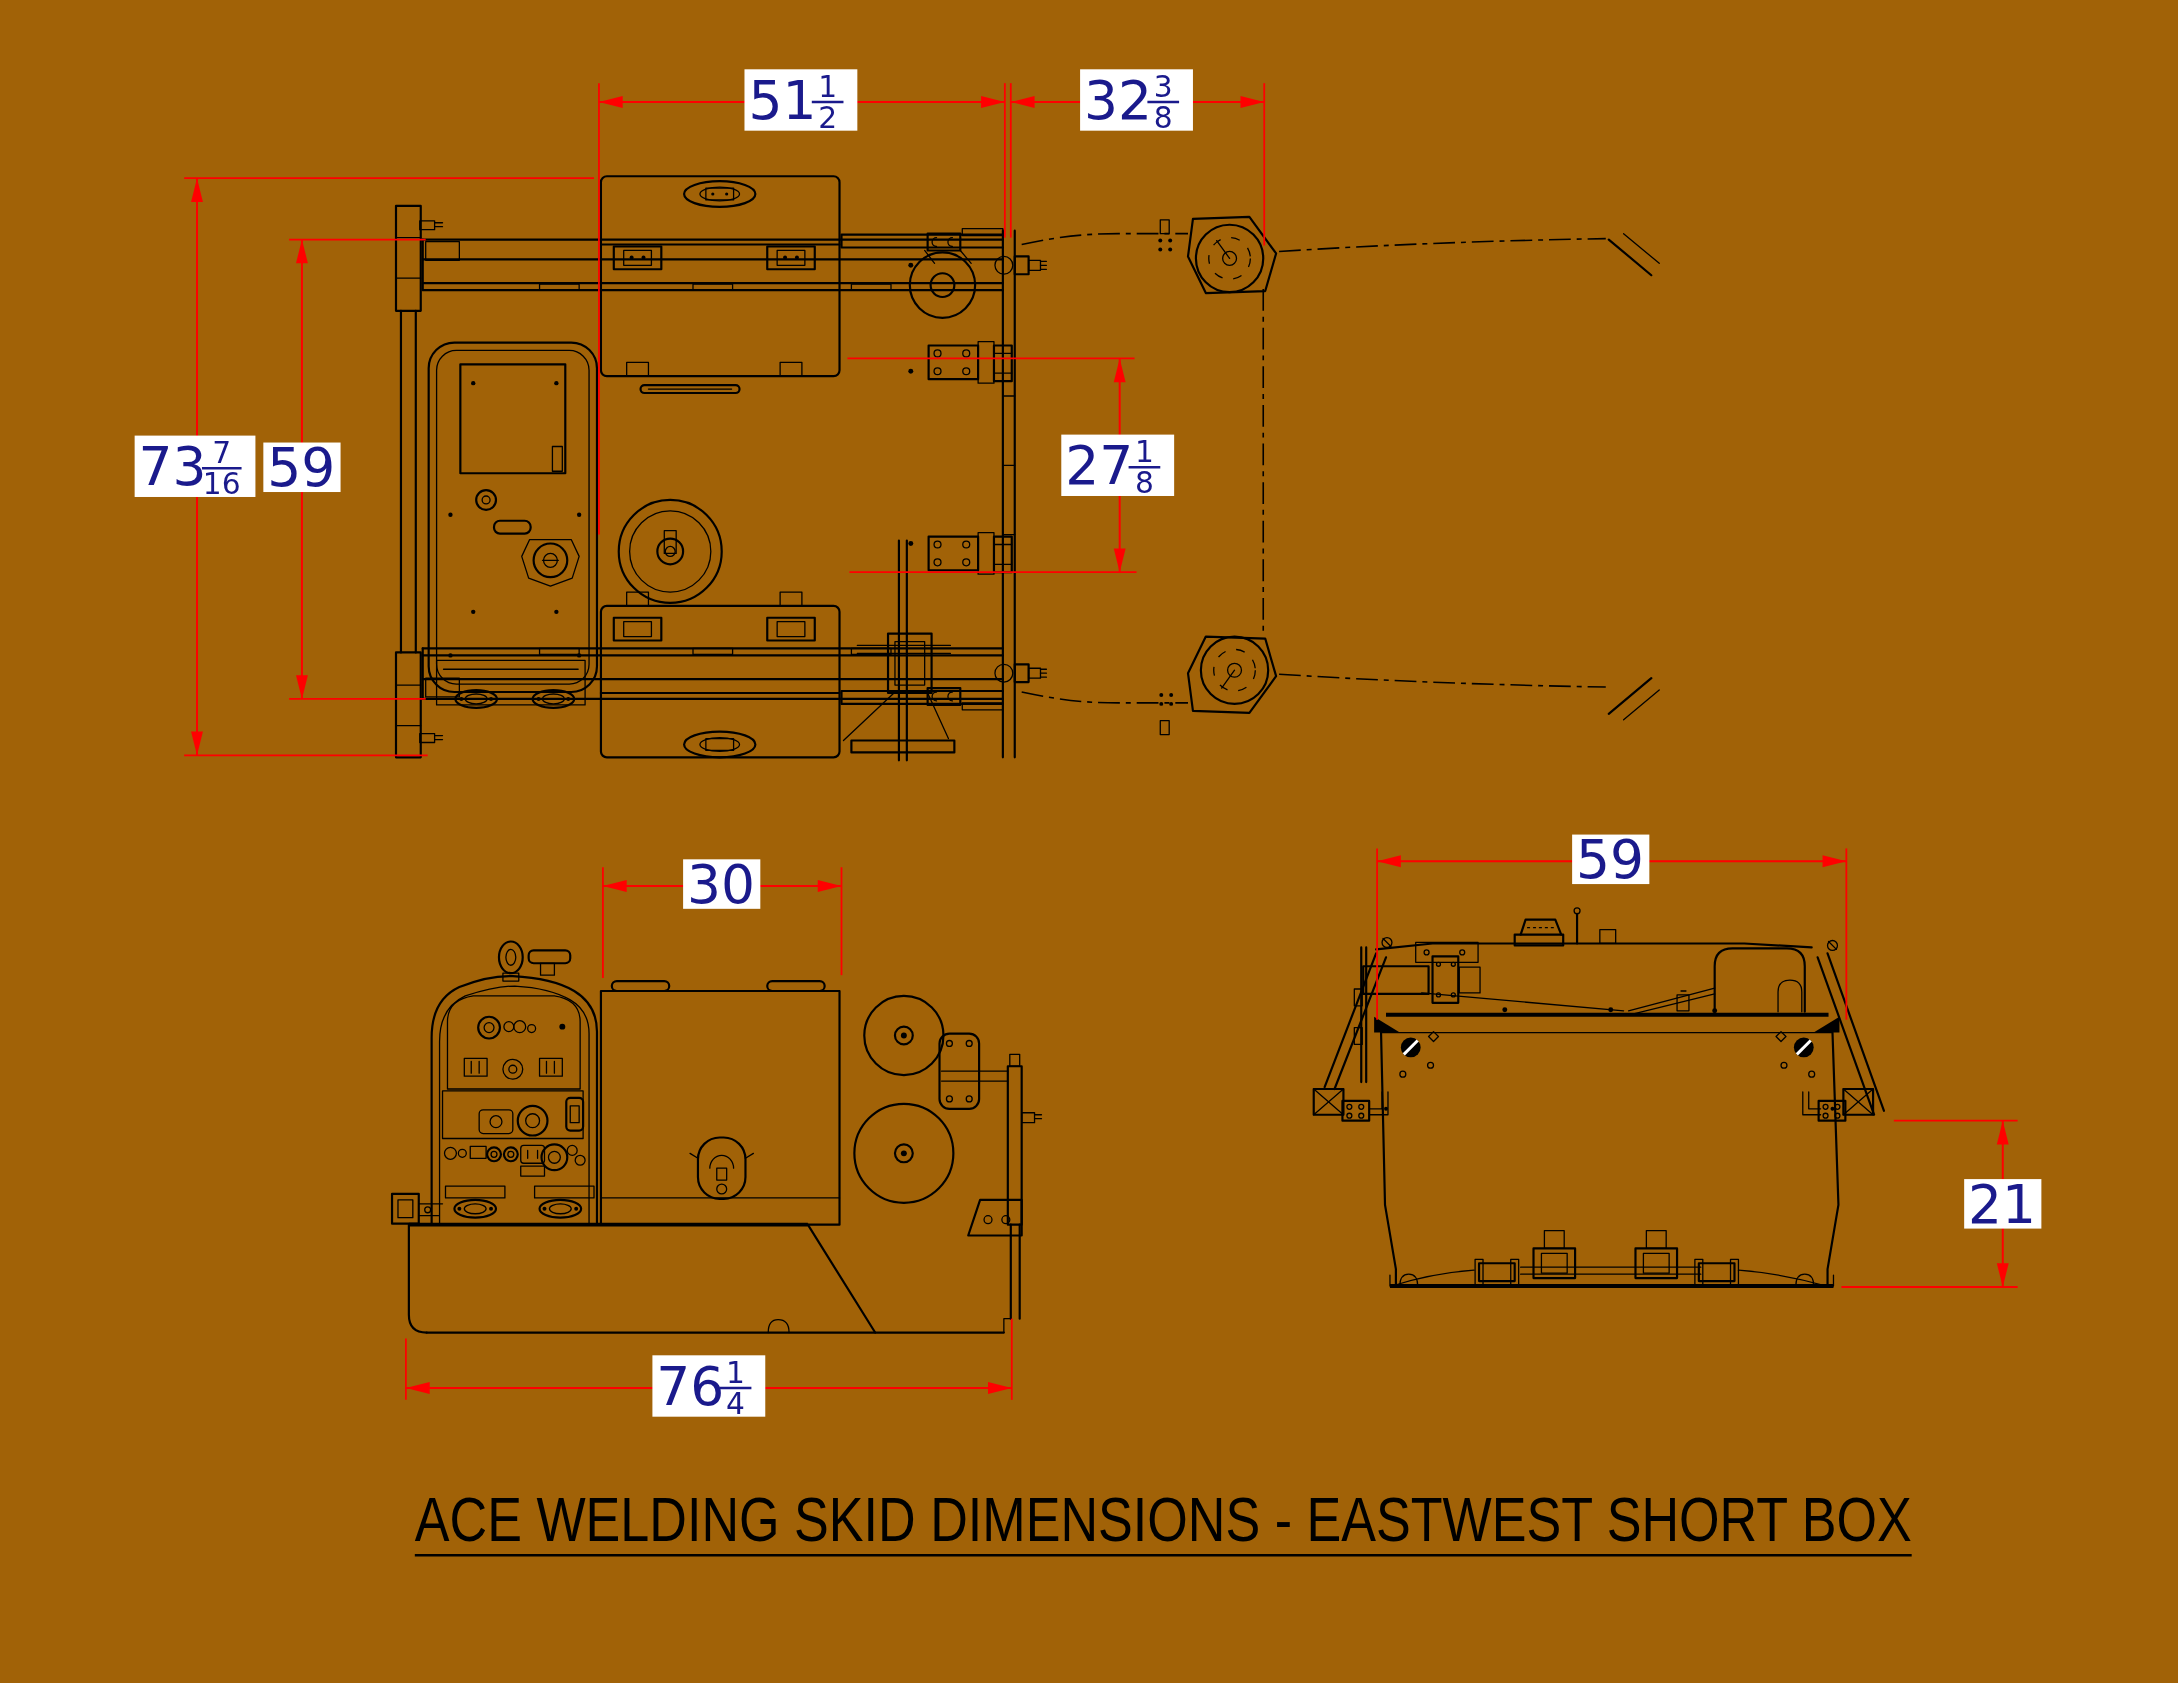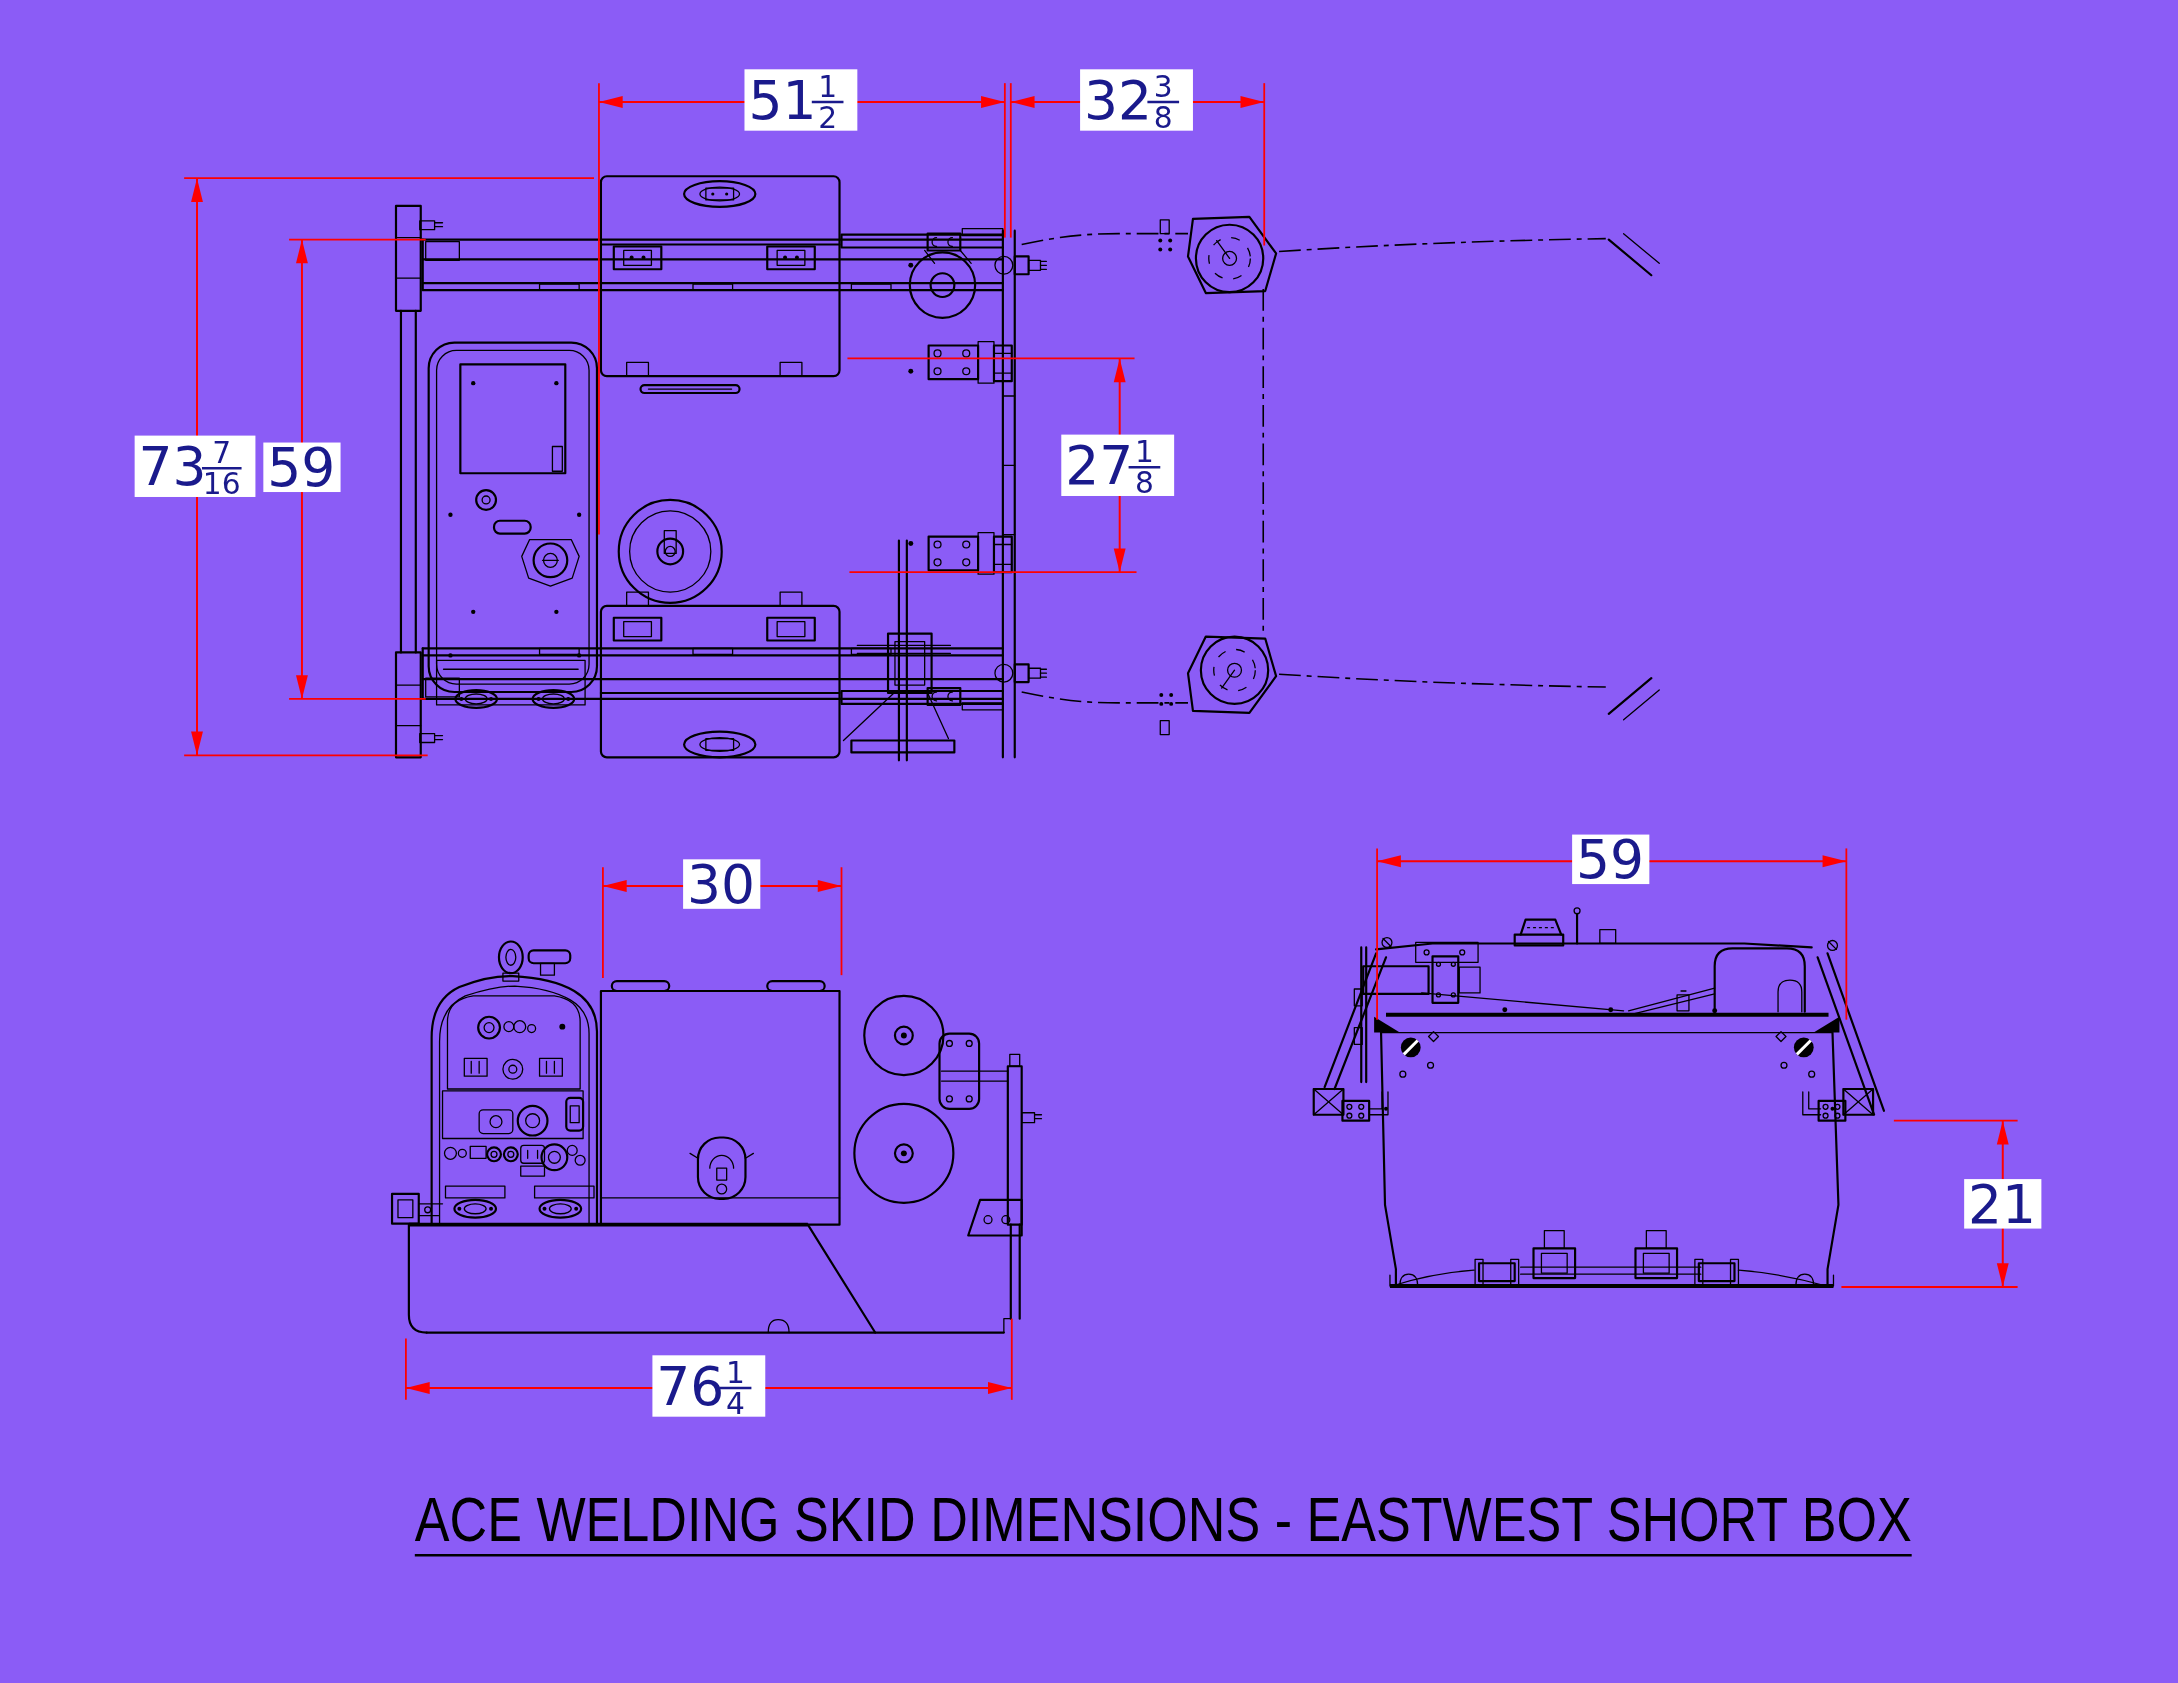--- a/index.html
+++ b/index.html
@@ -1,16 +1,16 @@
 <!DOCTYPE html>
 <html><head>
 <meta charset="utf-8">
 <style>
   html,body{margin:0;padding:0;background:#ffffff;}
-  .sheet{position:relative;width:2178px;height:1683px;background:#8b5cf6;overflow:hidden;
+  .sheet{position:relative;width:2178px;height:1683px;background:#a16207;overflow:hidden;
          font-family:"DejaVu Sans", sans-serif;}
   svg{position:absolute;left:0;top:0;}
   
   .lw{stroke:#000;fill:none;stroke-width:2.2;stroke-linecap:round;stroke-linejoin:round;}
   .lt{stroke:#000;fill:none;stroke-width:1.3;stroke-linecap:round;stroke-linejoin:round;}
   .lh{stroke:#000;fill:none;stroke-width:4;stroke-linecap:butt;}
   .fb{fill:#000;stroke:none;}
   .ph{stroke:#000;fill:none;stroke-width:1.6;stroke-dasharray:22 6 5 6;}
   .phd{stroke:#000;fill:none;stroke-width:1.3;stroke-dasharray:9 11;}
   .dot{fill:#000;stroke:none;}

